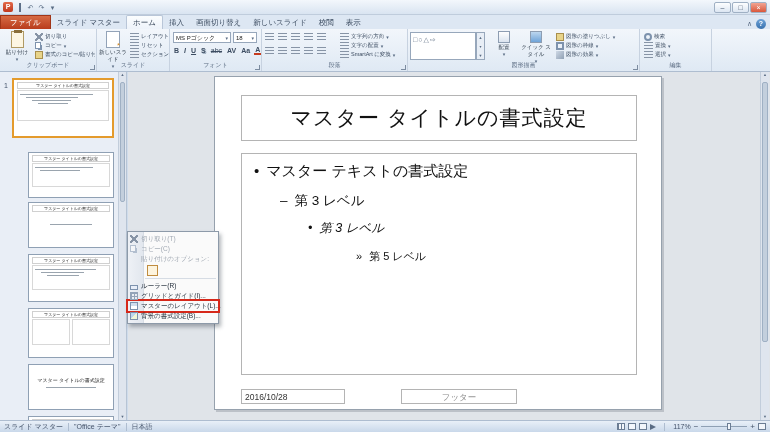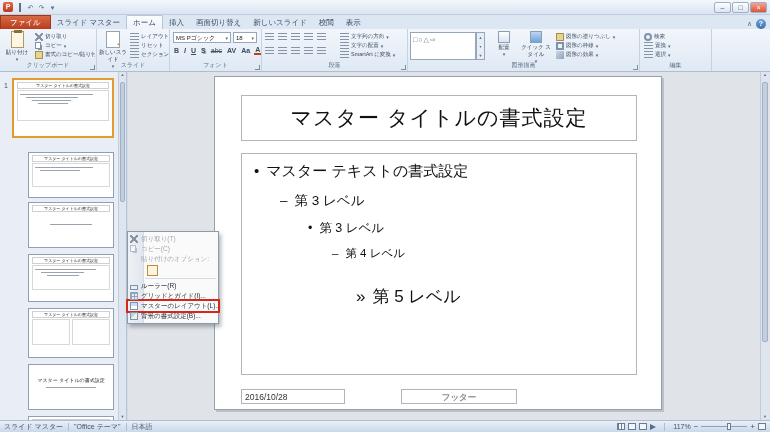--- a/index.html
+++ b/index.html
@@ -88,26 +88,26 @@
   .editor { position:absolute; left:128px; top:72px; right:0; bottom:12px; background:#e0e4e9; }
   .slide { position:absolute; left:86px; top:4px; width:448px; height:334px; background:#fff;
     border:1px solid #96a1ad; box-shadow:2px 2px 0 rgba(120,130,140,.35); }
   .ph { position:absolute; border:1px solid #b4b4b4; }
   .ph-title { left:26px; top:18px; width:396px; height:46px; display:flex; align-items:center; justify-content:center;
     font-size:21px; color:#111; letter-spacing:1px; }
   .ph-body { left:26px; top:76px; width:396px; height:222px; font-size:15px; color:#111; padding-top:6px; }
   .bl { white-space:nowrap; }
   .lv1 { padding-left:12px;  font-size:15px;  margin-top:2px; }
   .lv2 { padding-left:38px;  font-size:13.5px; margin-top:11px; }
-  .lv3 { padding-left:66px;  font-size:12.5px; margin-top:10px; }
+  .lv3 { padding-left:66px;  font-size:12.5px; margin-top:10px;font-style:italic; }
   .lv4 { padding-left:90px;  font-size:11.5px; margin-top:9px; }
-  .lv5 { padding-left:114px; font-size:17px;   margin-top:24px; }
+  .lv5 { padding-left:114px; font-size:11px;   margin-top:12px; }
   .bl .mk { margin-right:7px; }
   .ph-date { left:26px; top:312px; width:104px; height:15px; font-size:8.5px; color:#333; padding:2px 3px; }
-  .ph-footer { left:186px; top:312px; width:116px; height:15px; font-size:8.5px; color:#8a8a8a; text-align:center; padding:2px 0;font-weight:bold; }
+  .ph-footer { left:186px; top:312px; width:116px; height:15px; font-size:8.5px; color:#8a8a8a; text-align:center; padding:2px 0; }
   .edscroll { position:absolute; right:1px; top:0; width:9px; bottom:0; background:#dfe5ee; border-left:1px solid #c2cddb;
     font-size:4px; color:#5a6c84; text-align:center; }
 
   
   .ctxmenu { position:absolute; left:127px; top:231px; width:92px; background:#fafafa;
     border:1px solid #8d9aa9; box-shadow:2px 3px 4px rgba(60,70,80,.4); padding:2px 0; z-index:50; }
   .ctxmenu:before { content:""; position:absolute; left:0; top:0; bottom:0; width:15px;
     background:linear-gradient(90deg,#eef1f6,#e2e7ee); border-right:1px solid #d6dce4; }
   .cm-item { position:relative; display:flex; align-items:center; height:10px; font-size:6.5px;
     color:#1d2835; padding-left:2px; gap:3px; white-space:nowrap; }
@@ -391,21 +391,20 @@
   </div>
 </div>
 
 <div class="editor">
   <div class="slide">
     <div class="ph ph-title">マスター タイトルの書式設定</div>
     <div class="ph ph-body">
       <div class="bl lv1"><span class="mk">•</span><span>マスター テキストの書式設定</span></div>
       <div class="bl lv2"><span class="mk">–</span><span>第 3 レベル</span></div>
       <div class="bl lv3"><span class="mk">•</span><span>第 3 レベル</span></div>
-      <div class="bl lv4"><span class="mk">–</span><span>第 4 レベル</span></div>
       <div class="bl lv5"><span class="mk">»</span><span>第 5 レベル</span></div>
     </div>
     <div class="ph ph-date">2016/10/28</div>
     <div class="ph ph-footer">フッター</div>
   </div>
   <div class="edscroll">▲
     <div class="vthumb" style="top:10px;height:260px;"></div>
     <span style="position:absolute;bottom:1px;left:0;right:0;">▼</span>
   </div>
 </div>

